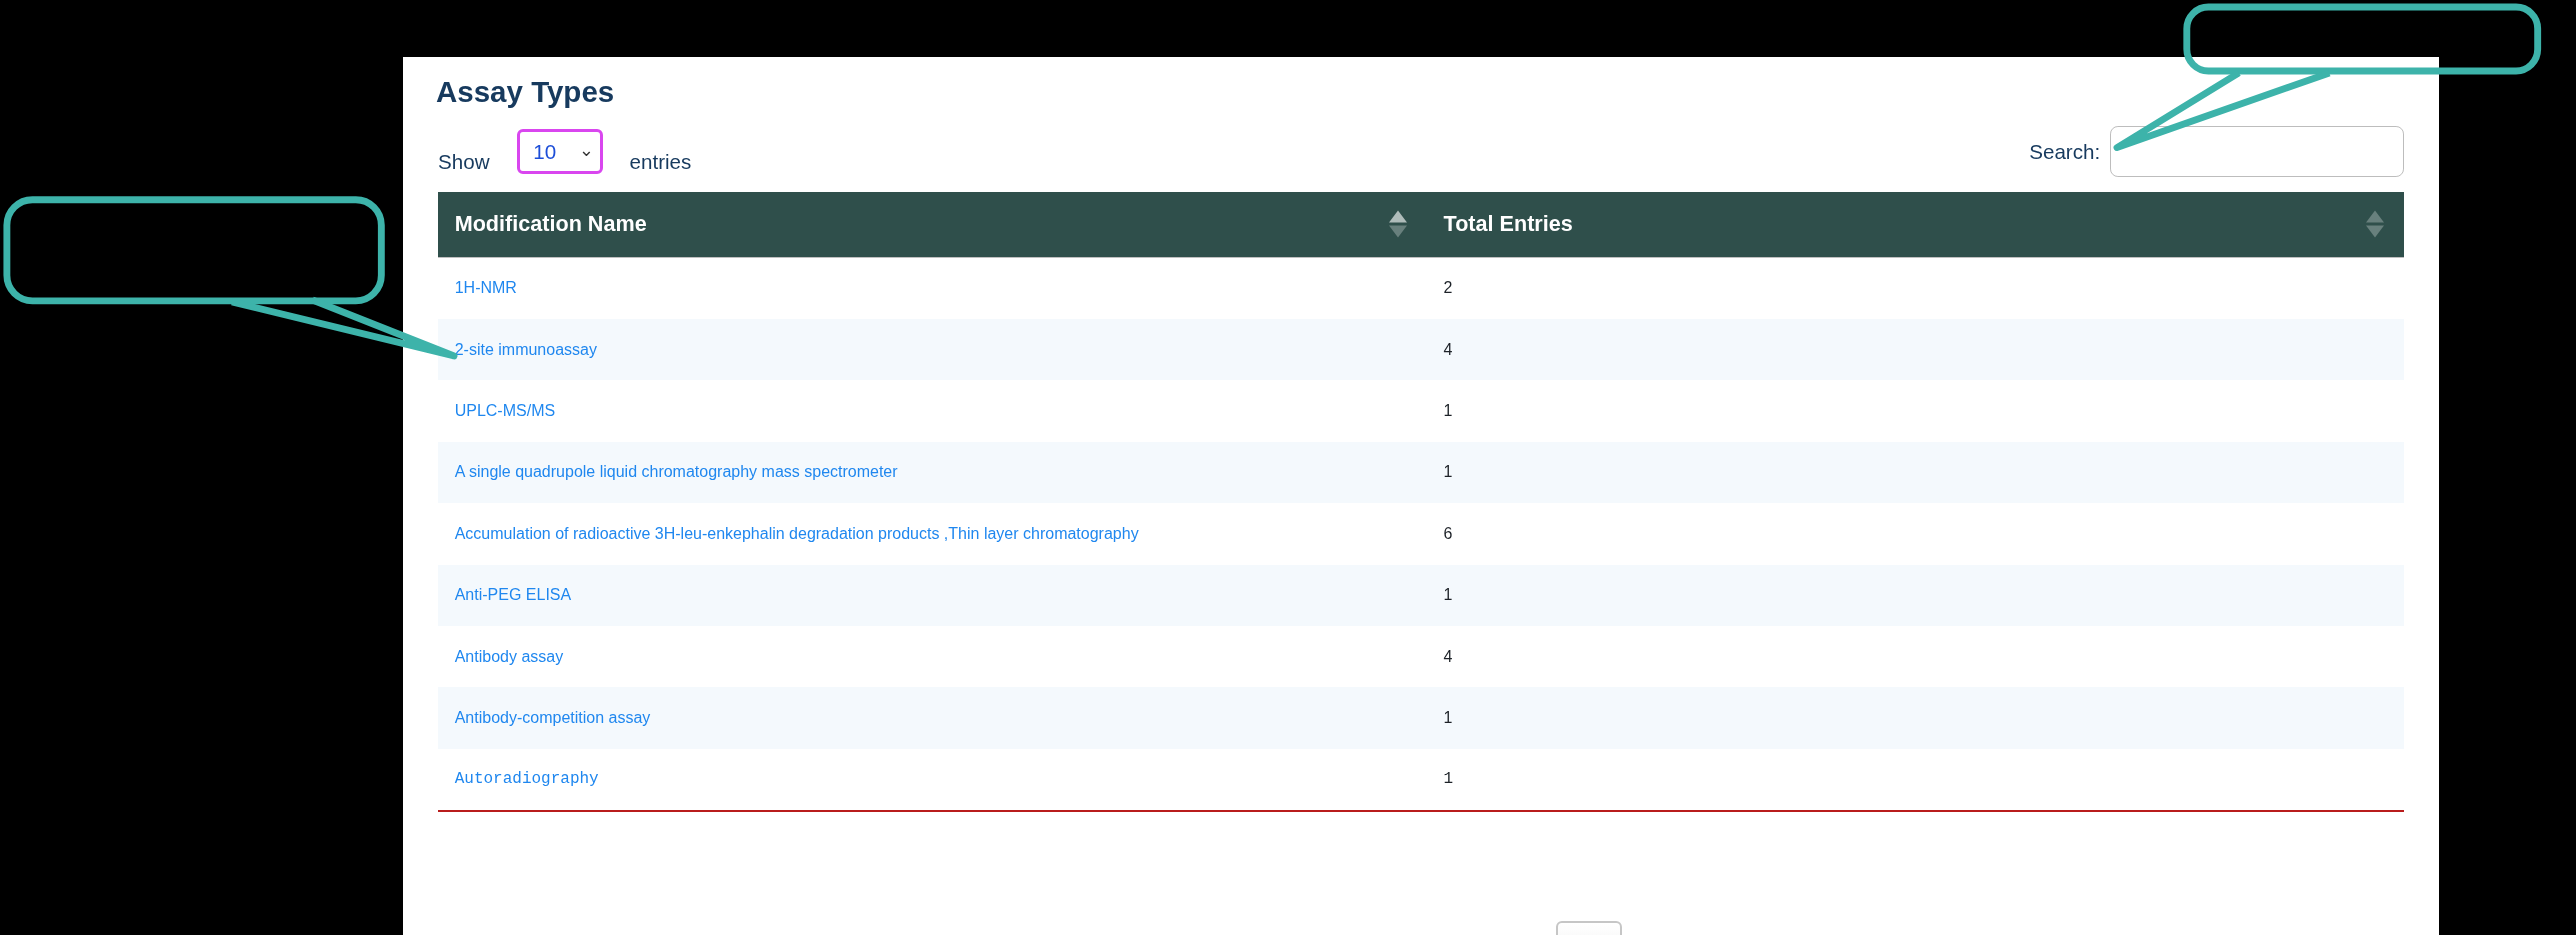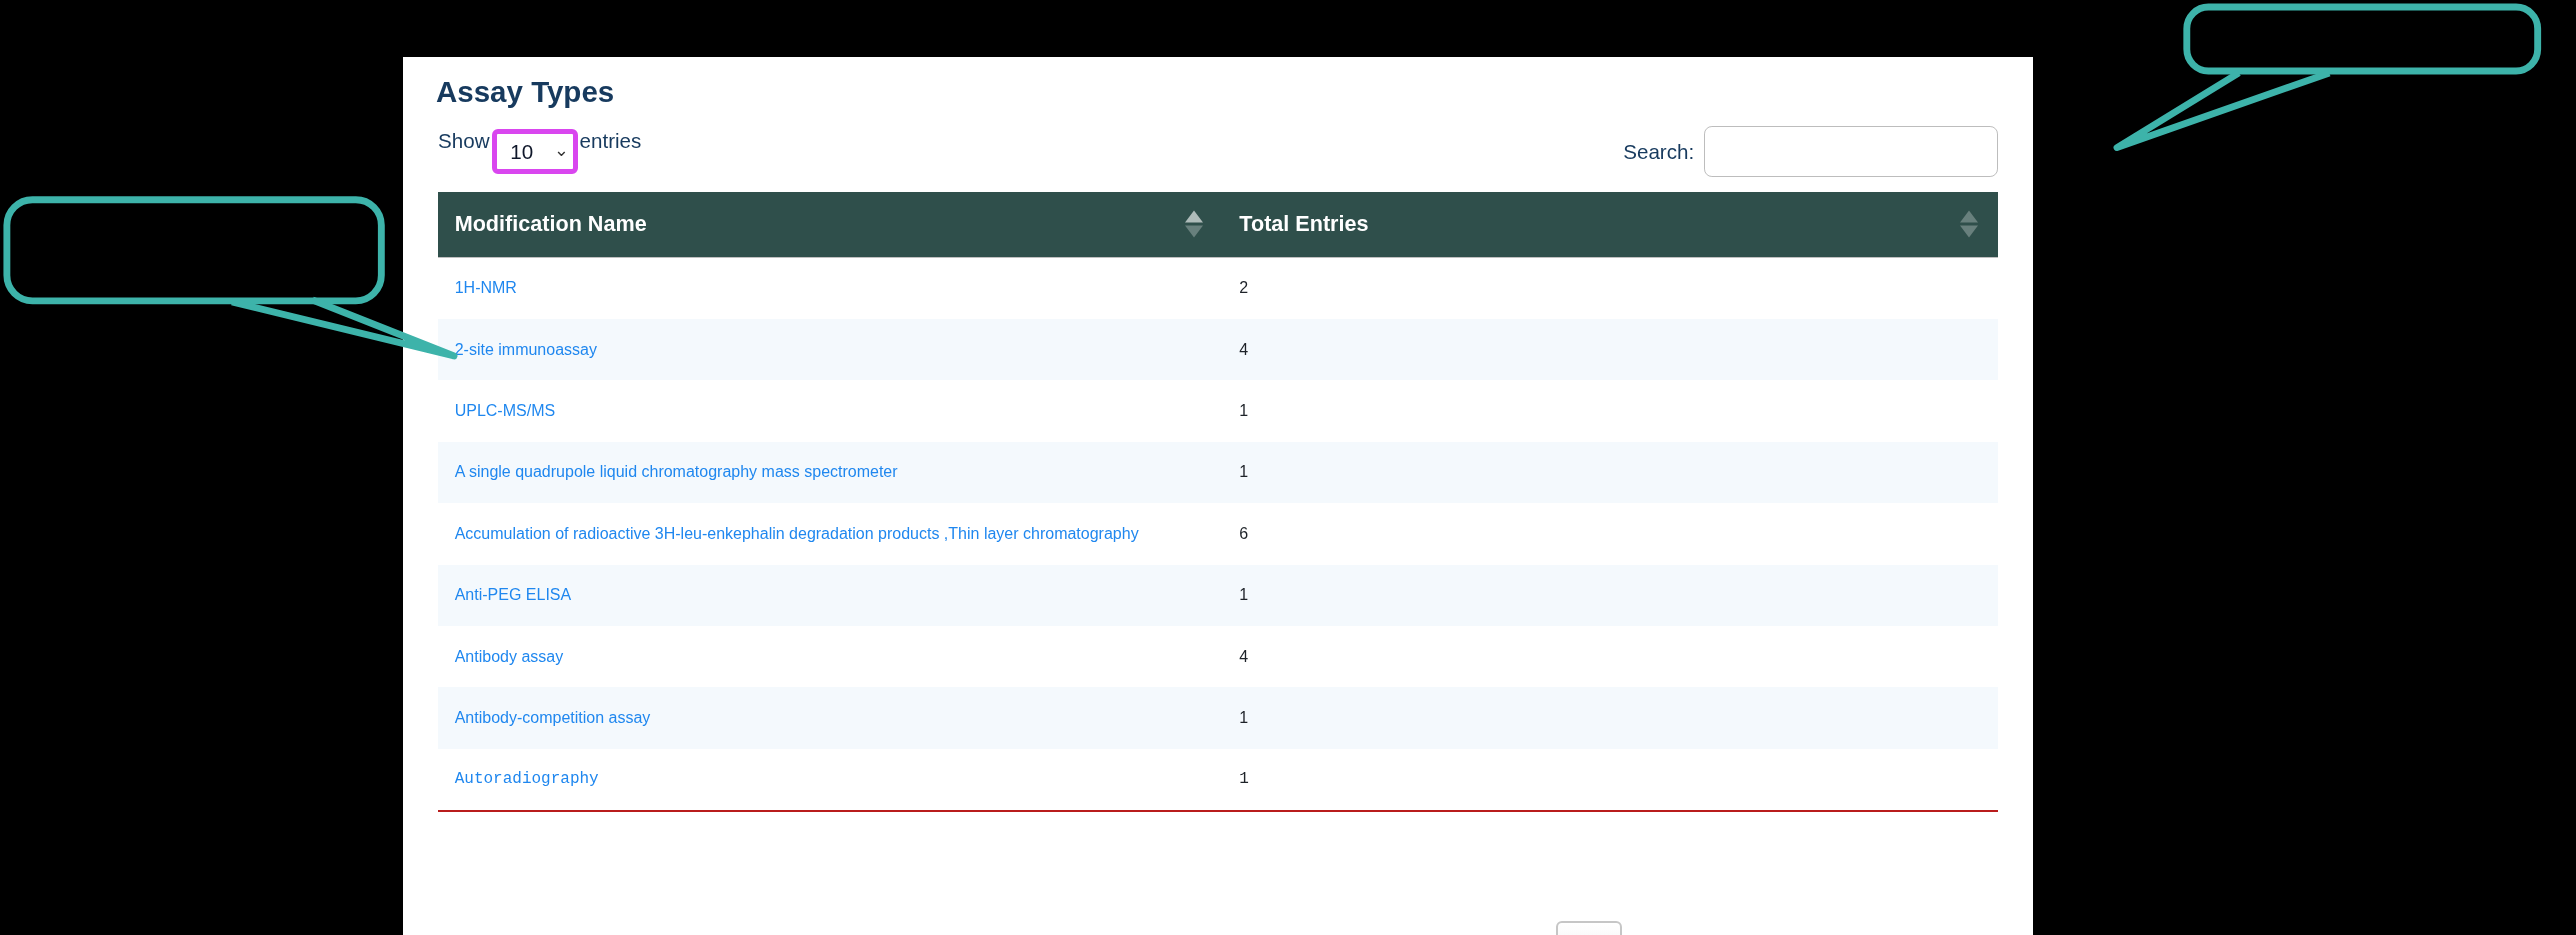--- a/index.html
+++ b/index.html
@@ -16,56 +16,56 @@
   html,body{width:2576px;height:936px;}
   body{
     background:var(--page-bg);
     font-family:"Liberation Sans", sans-serif;
     position:relative;
     overflow:hidden;
   }
   .panel{
     position:absolute;
     left:403px; top:57px;
-    width:1630px; height:879px;
+    width:2036px; height:879px;
     background:#ffffff;
     padding:13.8px 35px 0 35px;
     overflow:hidden;
   }
   .page-title{
     font-size:29.5px;
     line-height:41px;
     font-weight:600;
     color:var(--title-text);
     margin-left:-2px;
   }
   .controls{
     margin-top:14.7px;
     display:flex;
     justify-content:space-between;
     align-items:center;
   }
   .length-group{
     display:flex;
-    align-items:flex-start;
-    gap:2px;
+    align-items:flex-end;
+    gap:27px;
     font-size:20.6px;
     color:var(--title-text);
   }
   .select-wrap{position:relative;display:inline-block;}
   .select-wrap select{
     appearance:none;
     -webkit-appearance:none;
     width:86px;height:45px;
-    border:5px solid #d946ef;
+    border:3px solid #d946ef;
     border-radius:5.9px;
     background:#ffffff;
     font-family:"Liberation Sans", sans-serif;
     font-size:20.6px;
-    color:#0f172a;
+    color:#1d4ed8;
     padding:0 27.5px 0 13.8px;
   }
   .select-wrap .chevron{
     position:absolute;
     right:8.8px;top:50%;
     transform:translateY(-58%);
     pointer-events:none;
     color:#333;
     font-size:17.7px;
   }

